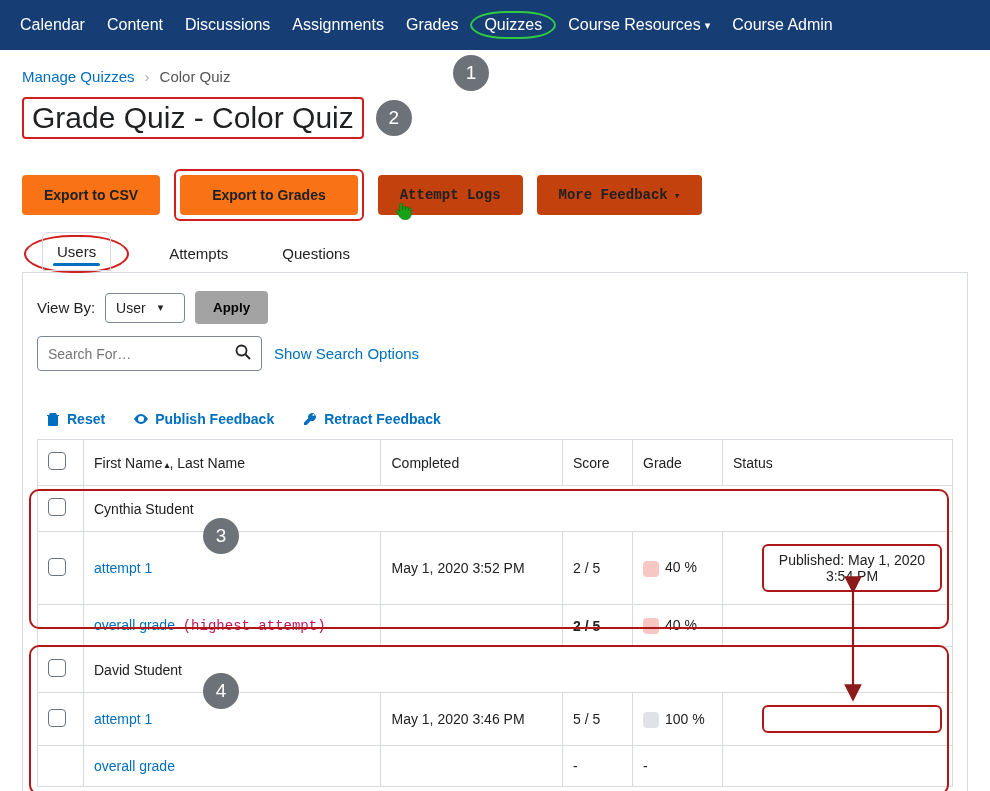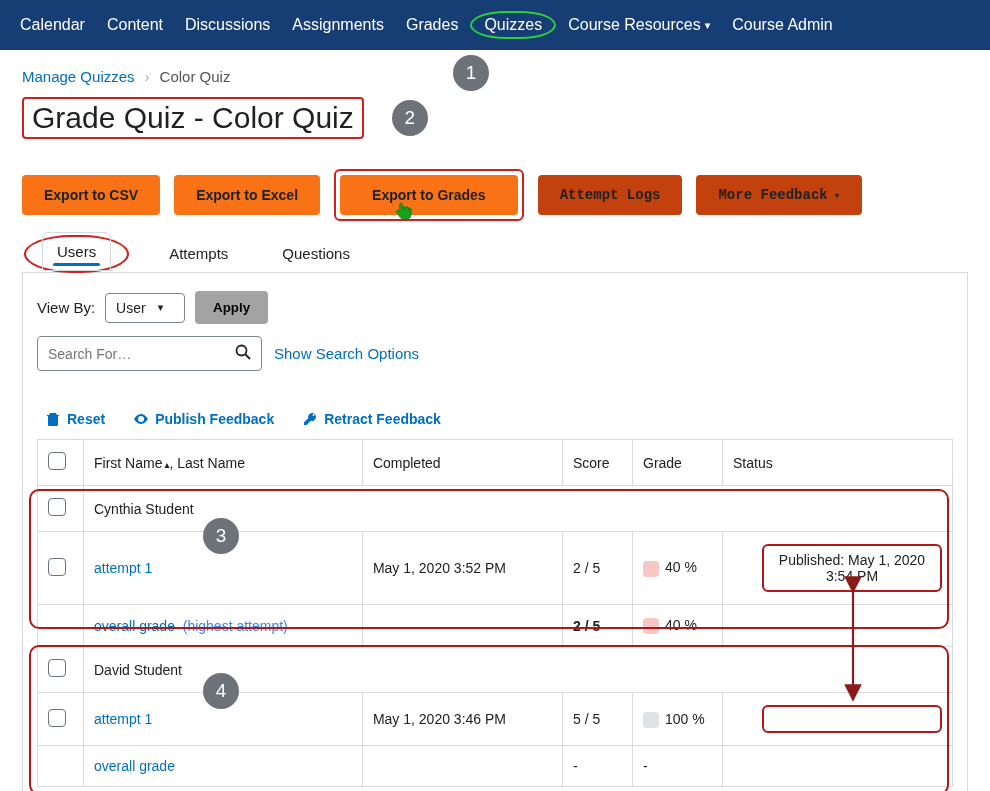--- a/index.html
+++ b/index.html
@@ -13,21 +13,21 @@
 
   .page { padding: 10px 22px 20px 22px; position: relative; }
 
   
   .breadcrumb { display: flex; align-items: center; gap: 10px; padding: 8px 0 12px 0; font-size: 15px; }
   .bc-link { color: #006fbf; cursor: pointer; }
   .bc-sep { color: #aaa; }
   .bc-current { color: #555; }
 
   
-  .heading-row { display: flex; align-items: center; gap: 28px; margin-bottom: 30px; }
+  .heading-row { display: flex; align-items: center; gap: 12px; margin-bottom: 30px; }
   .heading { font-size: 30px; font-weight: 400; padding: 0 4px; }
   .heading-box { border: 2px solid #d21e1e; border-radius: 4px; padding: 2px 4px; }
 
   
   .actions { display: flex; gap: 14px; align-items: center; flex-wrap: wrap; margin-bottom: 14px; }
   .btn { background: #f97316; border: none; padding: 12px 22px; font-size: 14px; color: #202122; font-weight: 600; border-radius: 4px; cursor: pointer; display: flex; align-items: center; gap: 6px; }
   .btn.light { background: #c2410c; font-family: Liberation Mono, monospace; }
   .btn-outline-red { border: 2px solid #d21e1e; border-radius: 6px; padding: 4px; display: inline-flex; }
   .cursor-hand { position: absolute; color: #18a218; font-size: 18px; pointer-events: none; }
 
@@ -57,21 +57,21 @@
   
   table.grid { width:100%; border-collapse: collapse; }
   table.grid th, table.grid td { border:1px solid #d7dbe0; padding: 12px 10px; font-size:14px; text-align:left; vertical-align: middle; }
   table.grid th { font-weight:400; color:#202122; background:#fff; }
   th.center, td.center { text-align:center; }
   .chkcell { width:46px; text-align:center; }
   .chk { width:18px; height:18px; border:1.5px solid #6b737c; border-radius:4px; display:inline-block; background:#fff; cursor:pointer; }
   .student-row td { padding: 10px; }
   .attempt-link { color:#006fbf; cursor:pointer; }
   .overall { color:#006fbf; cursor:pointer; }
-  .overall-note { color:#3b82f6; }
+  .overall-note { color:#be185d;font-family:Liberation Mono, monospace; }
   .grade-swatch { display:inline-block; width:16px; height:16px; border-radius:4px; margin-right:6px; vertical-align:middle; }
   .sw-red { background:#f8c7c4; }
   .sw-gray { background:#dfe3e8; }
   .status-box { border:2px solid #b01717; border-radius:6px; padding:6px 0; display:block; text-align:center;margin-left:29px; }
   .group-box { position:absolute; border:2px solid #b01717; border-radius:10px; pointer-events:none; }
   .sort-caret { font-size:10px; margin-left:2px; }
 
   
   .step-badge { width:36px; height:36px; border-radius:50%; background:#6d7278; color:#fff; display:flex; align-items:center; justify-content:center; font-size:19px; font-weight:400; position:absolute; z-index:20; pointer-events:none; }
 
@@ -109,21 +109,20 @@
 
   <div class="heading-row">
     <div class="heading-box">
       <h1 class="heading">Grade Quiz - Color Quiz</h1>
     </div>
     <div class="step-badge" style="position:static;">2</div>
   </div>
 
   <div class="actions" style="position:relative;">
     <button class="btn">Export to CSV</button>
-    <button class="btn">Export to Excel</button>
     <span class="btn-outline-red">
       <button class="btn" style="padding:12px 32px;">Export to Grades</button>
     </span>
     <button class="btn light">Attempt Logs</button>
     <button class="btn light">
       <span>More Feedback</span>
       <span class="chev">▾</span>
     </button>
     <span class="cursor-hand" style="left:373px; top:32px;">
       <svg width="18" height="20" viewBox="0 0 18 20">

